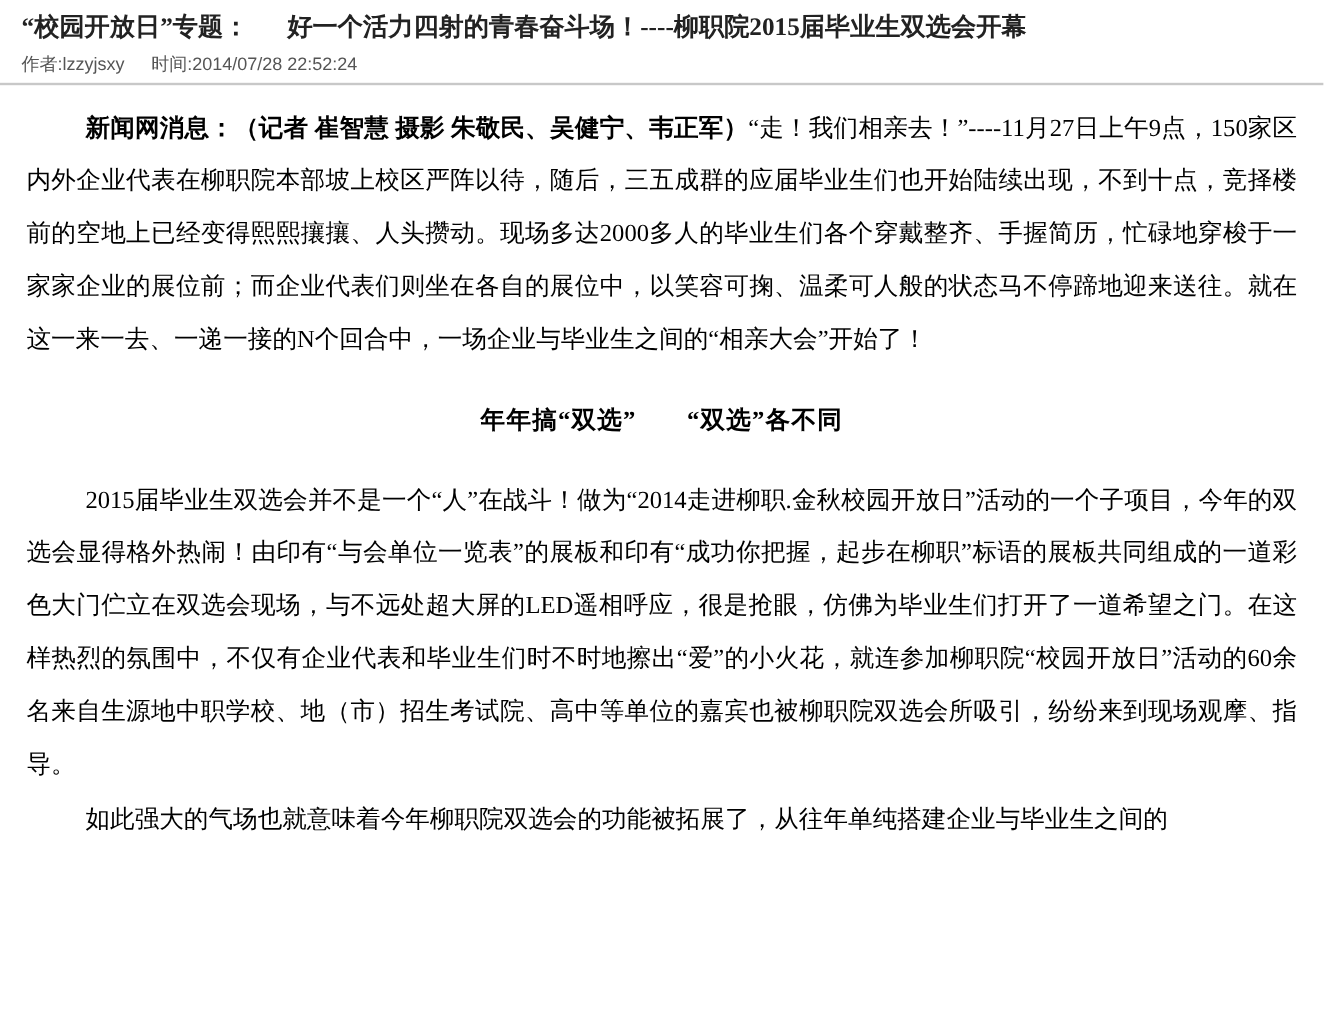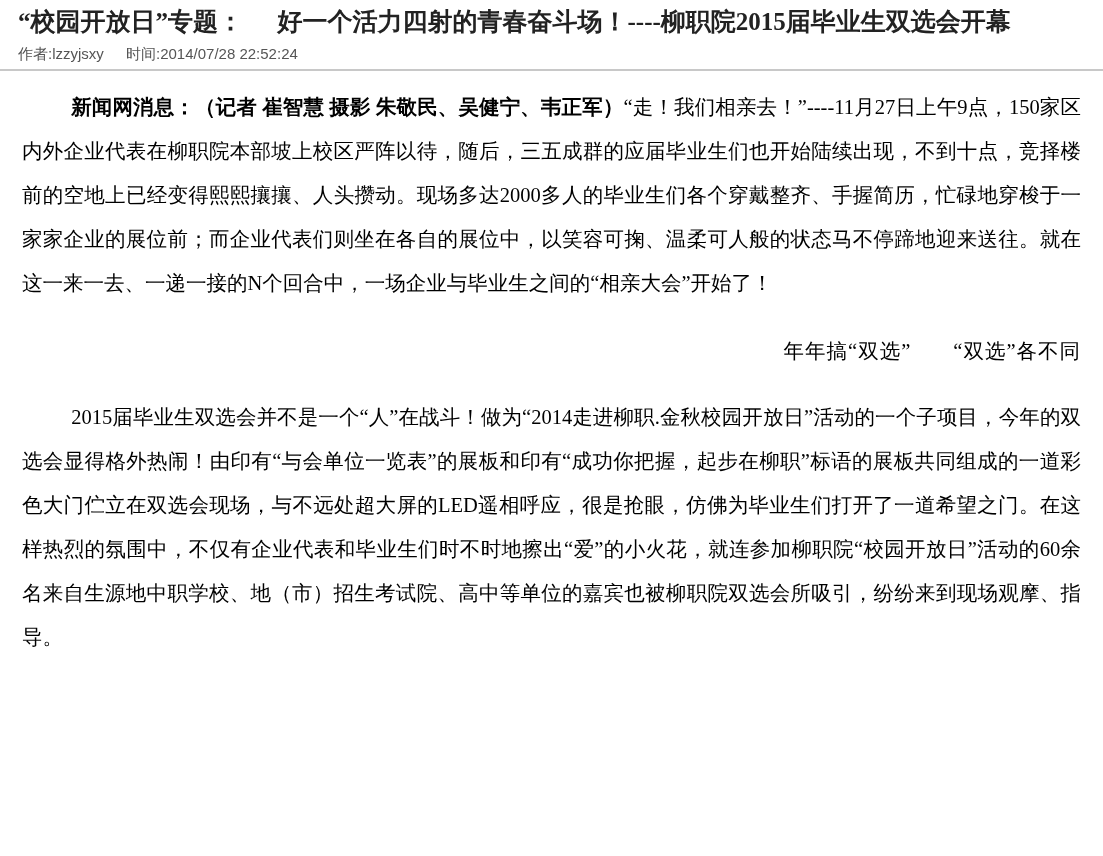--- a/index.html
+++ b/index.html
@@ -13,21 +13,21 @@
     font-family: "Liberation Serif", "DejaVu Serif", serif;
     color: #000000;
   }
   .page {
     width: 1103px;
     position: relative;
     box-sizing: border-box;
   }
   .title-bar {
     padding: 8px 10px 6px 18px;
-    font-size: 25px;
+    font-size: 21px;
     font-weight: bold;
     color: #222222;
     letter-spacing: 0px;
     line-height: 28px;
     white-space: nowrap;
   }
   .title-bar .t-main {
     font-family: "Liberation Serif", "DejaVu Serif", serif;
   }
   .title-bar .t-gap {
@@ -61,22 +61,22 @@
     margin: 0 0 2px 0;
     text-indent: 0;
   }
   .para-indent {
     text-indent: 2.4em;
   }
   .lead-strong {
     font-weight: bold;
   }
   .subhead {
-    text-align: right;
-    font-weight: normal;
+    text-align: center;
+    font-weight: bold;
     font-size: 20.5px;
     line-height: 44px;
     margin: 24px 0 22px 0;
     letter-spacing: 1px;
   }
   .subhead .sp {
     display: inline-block;
     width: 42px;
   }
 </style>
@@ -99,16 +99,17 @@
   <hr class="divider">
 
   <div class="article">
 
     <p class="para para-indent"><span class="lead-strong">新闻网消息：（记者 崔智慧  摄影 朱敬民、吴健宁、韦正军）</span><span>“走！我们相亲去！”----11月27日上午9点，150家区内外企业代表在柳职院本部坡上校区严阵以待，随后，三五成群的应届毕业生们也开始陆续出现，不到十点，竞择楼前的空地上已经变得熙熙攘攘、人头攒动。现场多达2000多人的毕业生们各个穿戴整齐、手握简历，忙碌地穿梭于一家家企业的展位前；而企业代表们则坐在各自的展位中，以笑容可掬、温柔可人般的状态马不停蹄地迎来送往。就在这一来一去、一递一接的N个回合中，一场企业与毕业生之间的“相亲大会”开始了！</span></p>
 
     <p class="subhead"><span>年年搞“双选”</span><span class="sp"></span><span>“双选”各不同</span></p>
 
     <p class="para para-indent">2015届毕业生双选会并不是一个“人”在战斗！做为“2014走进柳职.金秋校园开放日”活动的一个子项目，今年的双选会显得格外热闹！由印有“与会单位一览表”的展板和印有“成功你把握，起步在柳职”标语的展板共同组成的一道彩色大门伫立在双选会现场，与不远处超大屏的LED遥相呼应，很是抢眼，仿佛为毕业生们打开了一道希望之门。在这样热烈的氛围中，不仅有企业代表和毕业生们时不时地擦出“爱”的小火花，就连参加柳职院“校园开放日”活动的60余名来自生源地中职学校、地（市）招生考试院、高中等单位的嘉宾也被柳职院双选会所吸引，纷纷来到现场观摩、指导。</p>
 
+    <p class="para para-indent">如此强大的气场也就意味着今年柳职院双选会的功能被拓展了，从往年单纯搭建企业与毕业生之间的</p>
 
   </div>
 
 </div>
 
 </body></html>

